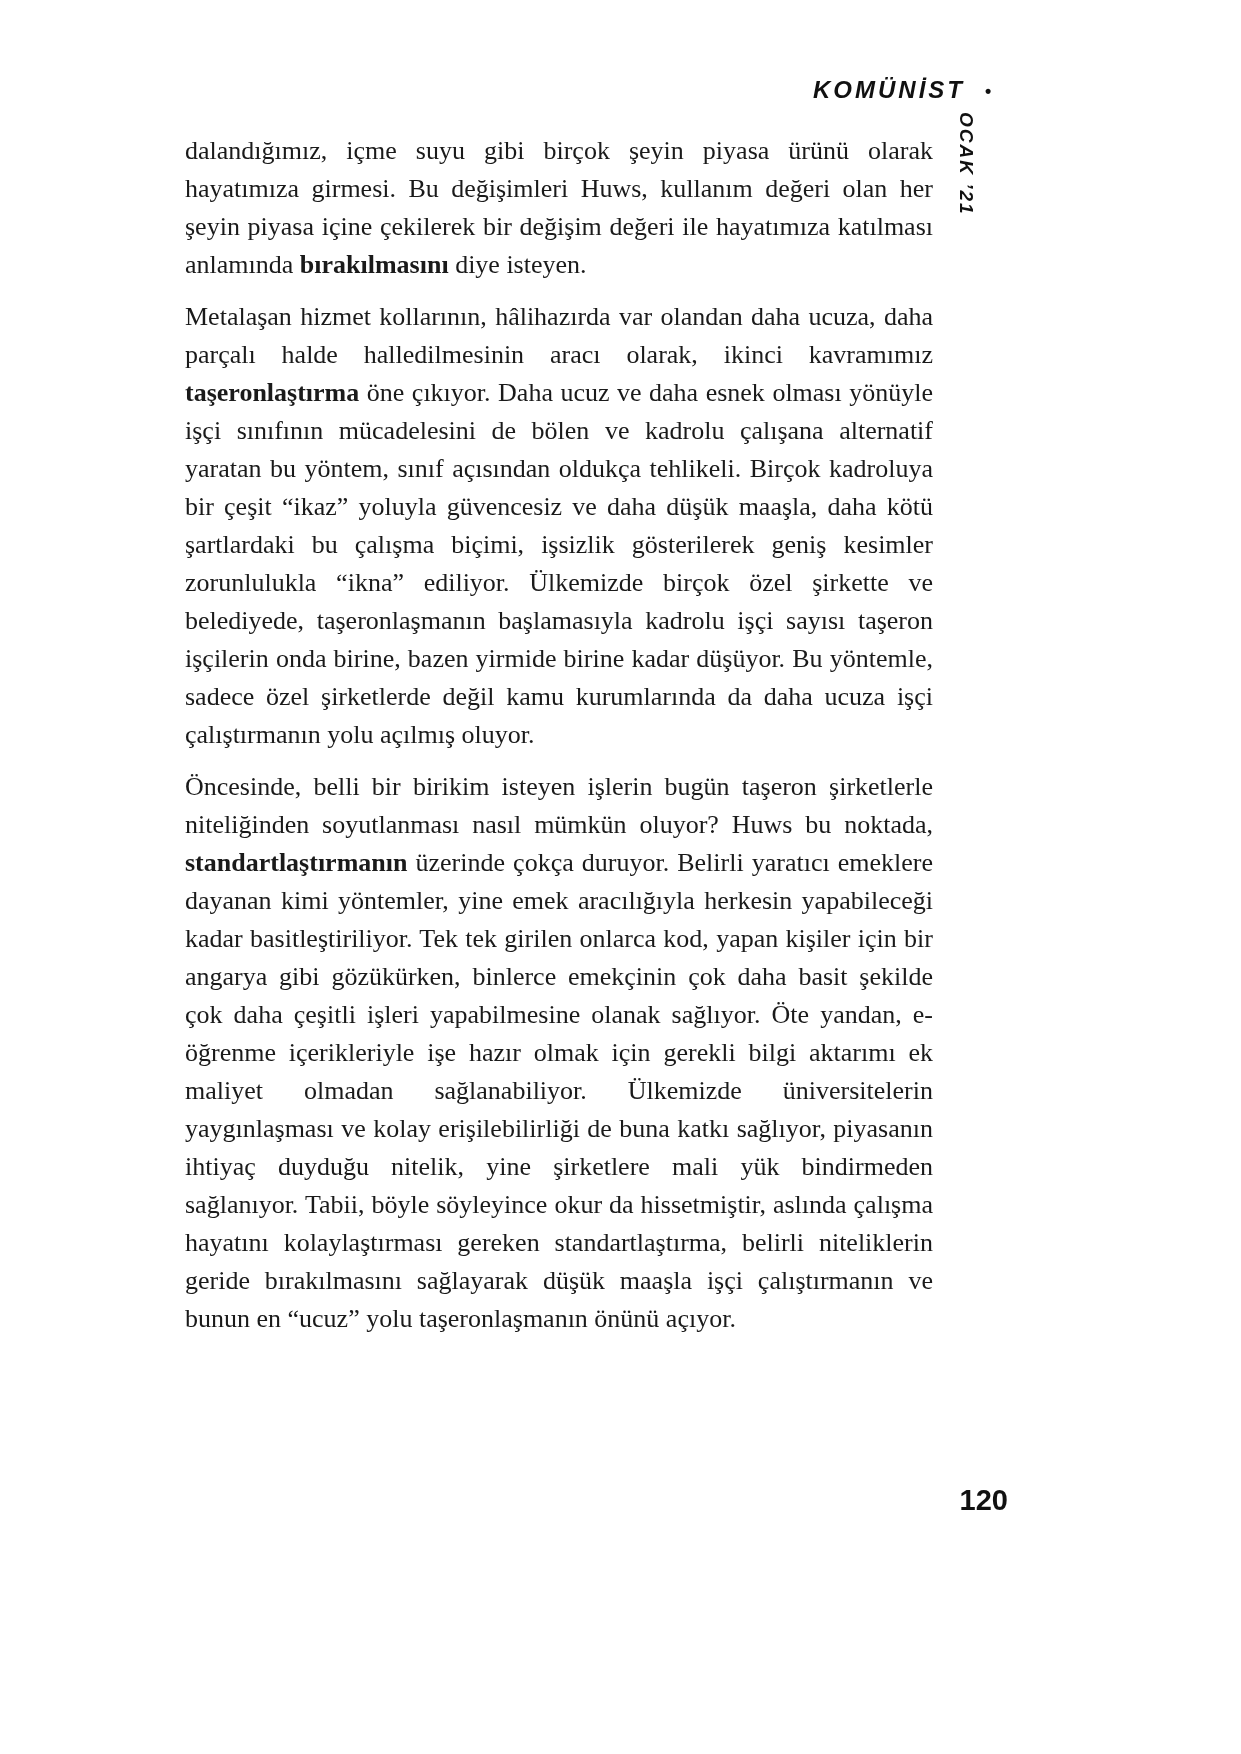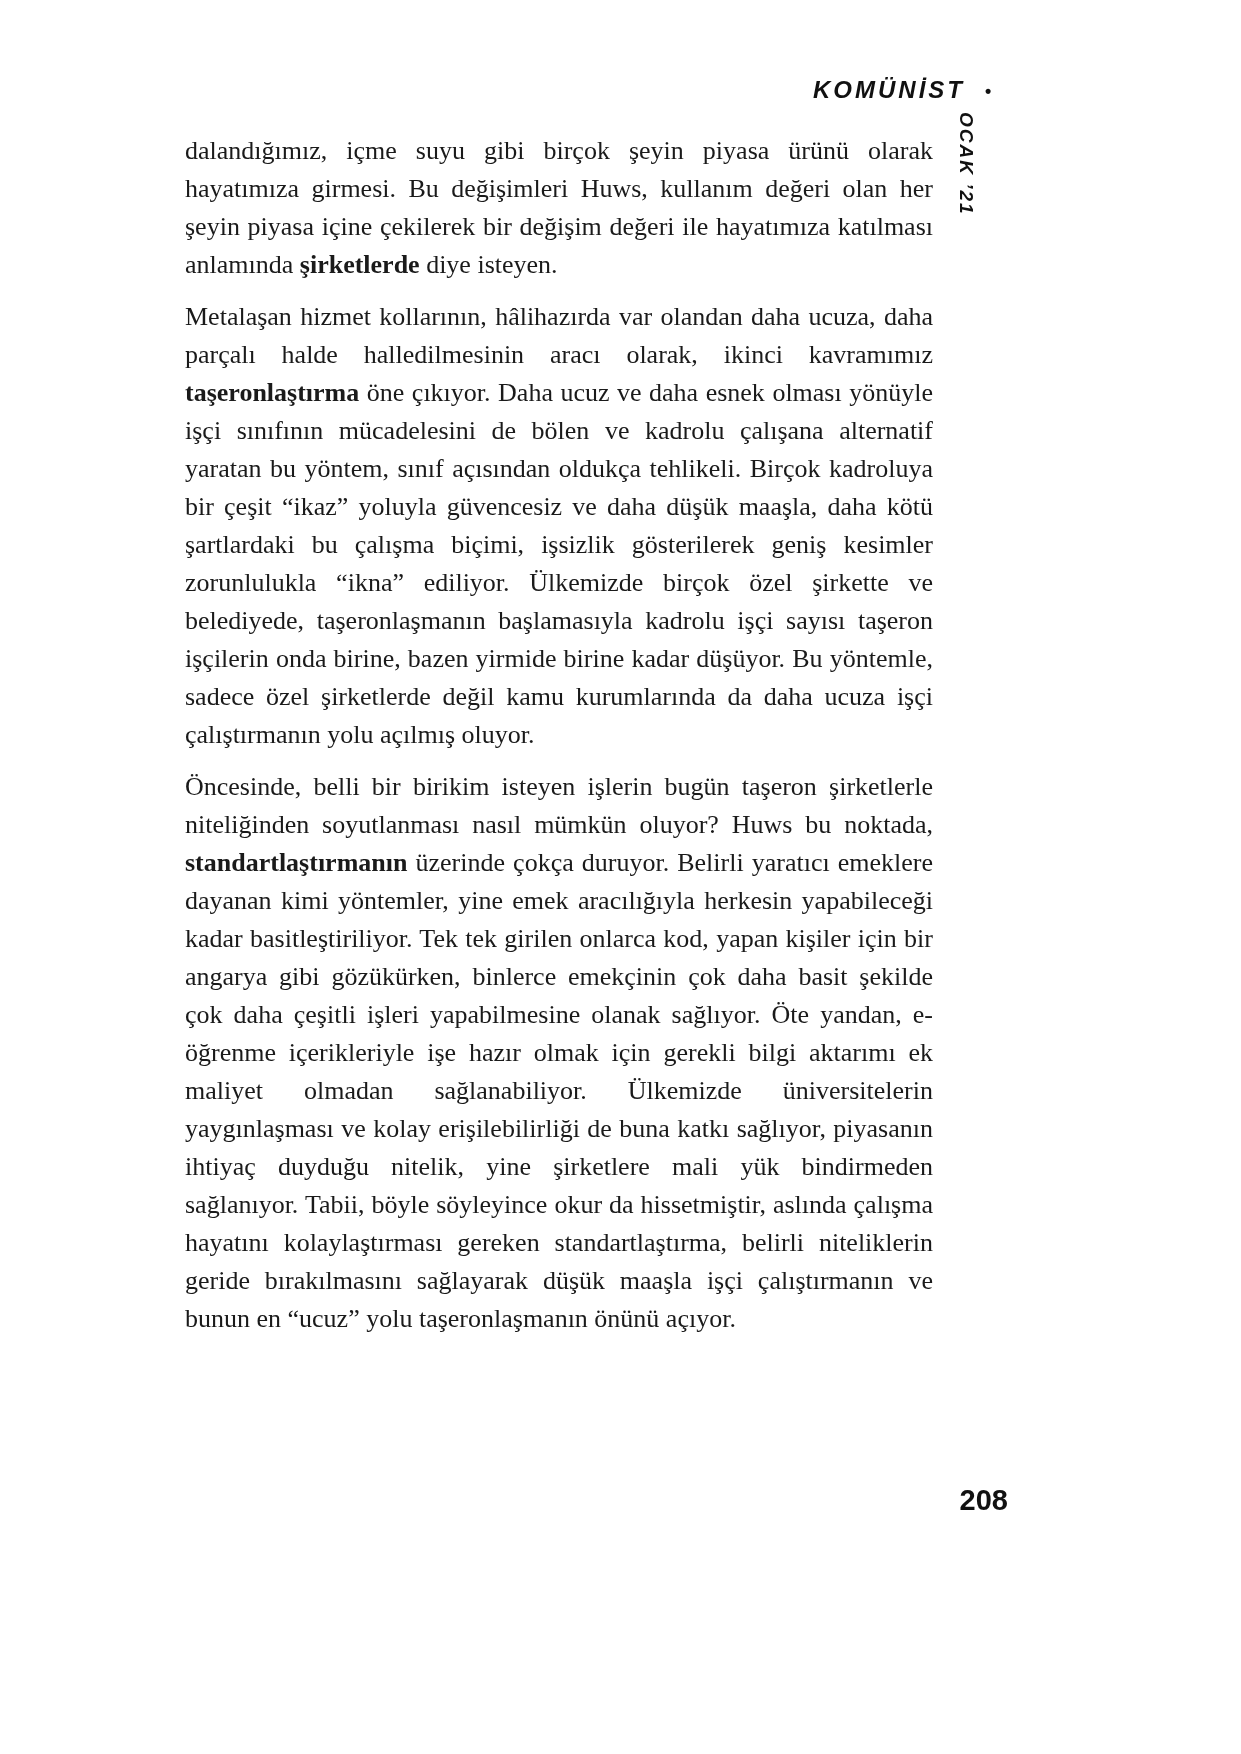--- a/index.html
+++ b/index.html
@@ -85,20 +85,20 @@
 <div class="page">
 
   <div class="header-journal">
     <span>KOMÜNİST</span>
     <span class="bullet">•</span>
   </div>
 
   <div class="issue-vertical">OCAK ’21</div>
 
   <div class="article-body">
-    <p><span>dalandığımız, içme suyu gibi birçok şeyin piyasa ürünü olarak hayatımıza girmesi. Bu değişimleri Huws, kullanım değeri olan her şeyin piyasa içine çekilerek bir değişim değeri ile hayatımıza katılması anlamında </span><span class="bold">şirketlerde</span><span> diye isteyen.</span></p>
+    <p><span>dalandığımız, içme suyu gibi birçok şeyin piyasa ürünü olarak hayatımıza girmesi. Bu değişimleri Huws, kullanım değeri olan her şeyin piyasa içine çekilerek bir değişim değeri ile hayatımıza katılması anlamında </span><span class="bold">bırakılmasını</span><span> diye isteyen.</span></p>
     <p><span>Metalaşan hizmet kollarının, hâlihazırda var olandan daha ucuza, daha parçalı halde halledilmesinin aracı olarak, ikinci kavramımız </span><span class="bold">taşeronlaştırma</span><span> öne çıkıyor. Daha ucuz ve daha esnek olması yönüyle işçi sınıfının mücadelesini de bölen ve kadrolu çalışana alternatif yaratan bu yöntem, sınıf açısından oldukça tehlikeli. Birçok kadroluya bir çeşit “ikaz” yoluyla güvencesiz ve daha düşük maaşla, daha kötü şartlardaki bu çalışma biçimi, işsizlik gösterilerek geniş kesimler zorunlulukla “ikna” ediliyor. Ülkemizde birçok özel şirkette ve belediyede, taşeronlaşmanın başlamasıyla kadrolu işçi sayısı taşeron işçilerin onda birine, bazen yirmide birine kadar düşüyor. Bu yöntemle, sadece özel şirketlerde değil kamu kurumlarında da daha ucuza işçi çalıştırmanın yolu açılmış oluyor.</span></p>
     <p><span>Öncesinde, belli bir birikim isteyen işlerin bugün taşeron şirketlerle niteliğinden soyutlanması nasıl mümkün oluyor? Huws bu noktada, </span><span class="bold">standartlaştırmanın</span><span> üzerinde çokça duruyor. Belirli yaratıcı emeklere dayanan kimi yöntemler, yine emek aracılığıyla herkesin yapabileceği kadar basitleştiriliyor. Tek tek girilen onlarca kod, yapan kişiler için bir angarya gibi gözükürken, binlerce emekçinin çok daha basit şekilde çok daha çeşitli işleri yapabilmesine olanak sağlıyor. Öte yandan, e-öğrenme içerikleriyle işe hazır olmak için gerekli bilgi aktarımı ek maliyet olmadan sağlanabiliyor. Ülkemizde üniversitelerin yaygınlaşması ve kolay erişilebilirliği de buna katkı sağlıyor, piyasanın ihtiyaç duyduğu nitelik, yine şirketlere mali yük bindirmeden sağlanıyor. Tabii, böyle söyleyince okur da hissetmiştir, aslında çalışma hayatını kolaylaştırması gereken standartlaştırma, belirli niteliklerin geride bırakılmasını sağlayarak düşük maaşla işçi çalıştırmanın ve bunun en “ucuz” yolu taşeronlaşmanın önünü açıyor.</span></p>
   </div>
 
-  <div class="page-number">208</div>
+  <div class="page-number">120</div>
 
 </div>
 
 </body></html>

